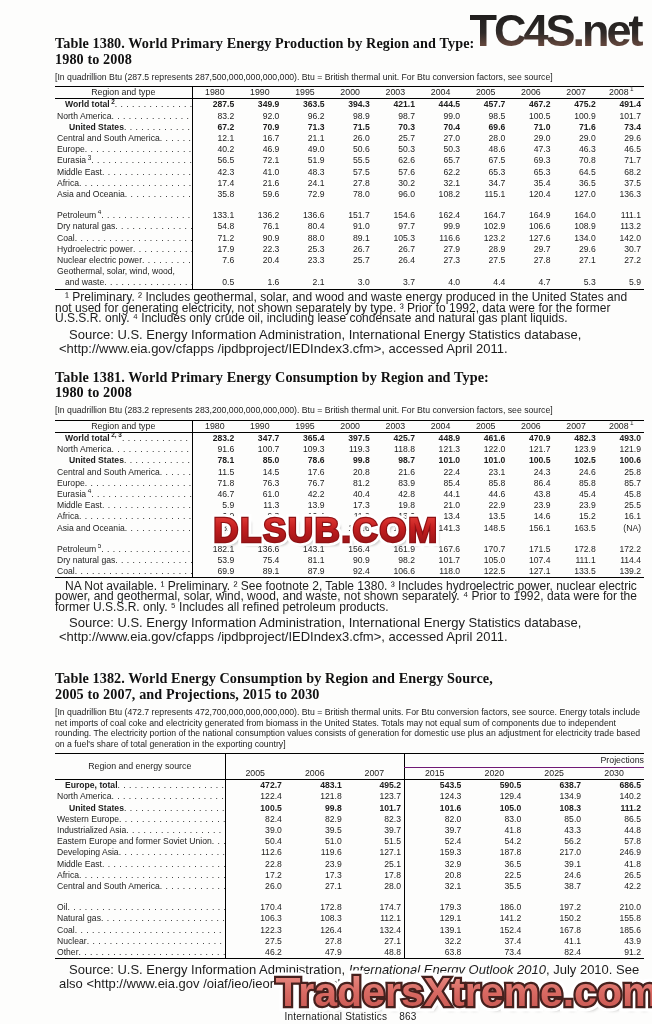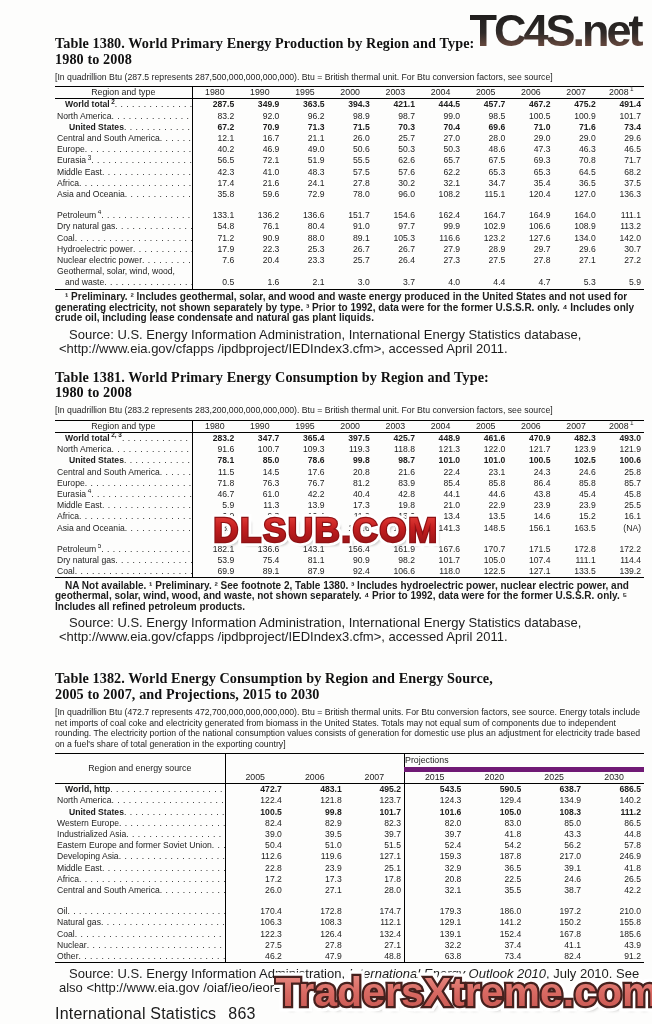--- a/index.html
+++ b/index.html
@@ -25,37 +25,37 @@
     border-top:1.6px solid #000;border-bottom:1.6px solid #000;
     margin-top:4px;
   }
   col.c-stub{width:137px;}
   table.wide col.c-stub{width:170px;}
   th,td{padding:0;font-weight:normal;font-size:8.6px;line-height:11.2px;vertical-align:bottom;}
   thead th{border-bottom:1px solid #000;font-size:8.8px;}
   th.stub-h{text-align:center;vertical-align:middle;border-right:1px solid #000;}
   th.yr{text-align:center;}
   th.gap{border-bottom:none;}
-  th.proj{border-bottom:5px solid #701a75;border-left:1px solid #000;text-align:left;line-height:12.5px;}
+  th.proj{border-bottom:1px solid #701a75;border-left:1px solid #000;text-align:right;line-height:12.5px;}
   td.stub{border-right:1px solid #000;overflow:hidden;}
   .lbl{display:flex;align-items:baseline;padding-left:2px;}
   .lbl .t{white-space:nowrap;}
   .lbl .dots{flex:1 1 auto;overflow:hidden;white-space:nowrap;font-weight:normal;letter-spacing:.5px;}
   td.num{text-align:right;padding-right:3px;}
   .b{font-weight:bold;}
   .ind .lbl{padding-left:10px;}
   .ind2 .lbl{padding-left:14px;}
   tr.sp td{height:10px;}
   td.vr,th.vr{border-left:1px solid #000;}
   sup{font-size:6.4px;line-height:0;margin-left:1.5px;}
 
-  .fn{font-size:10px;line-height:10.5px;margin:2.5px 0 0 0;text-indent:10px;font-weight:bold;}
+  .fn{font-size:12px;line-height:10.5px;margin:2.5px 0 0 0;text-indent:10px;}
   .src{font-size:13px;line-height:14px;margin:4px;text-indent:10px;}
 
-  .footer-right{margin-top:10px;text-align:left;font-size:16px;color:#1a1a1a;letter-spacing:.2px;}
+  .footer-right{margin-top:20px;text-align:center;font-size:10px;color:#1a1a1a;letter-spacing:.2px;}
   .footer-right .pgnum{margin-left:12px;}
   .credit{margin-top:5px;font-size:9.6px;color:#1a1a1a;}
 
   .wm{position:absolute;pointer-events:none;}
   #wm-top{top:2px;left:449px;}
   #wm-mid{top:506px;left:176px;}
   #wm-bot{top:961px;left:274px;}
   svg text{font-family:"Liberation Sans",sans-serif;font-weight:bold;}
 </style>
 </head>
@@ -674,21 +674,21 @@
           <th class="yr vr">2015</th>
           <th class="yr">2020</th>
           <th class="yr">2025</th>
           <th class="yr">2030</th>
         </tr>
       </thead>
       <tbody>
         <tr class=" ind">
           <td class="stub">
             <div class="lbl">
-              <span class="t b">World, http</span>
+              <span class="t b">Europe, total</span>
               <span class="dots"> . . . . . . . . . . . . . . . . . . . . . . . . . . . . . . . . . . . . . . . . . . . .</span>
             </div>
           </td>
           <td class="num b">472.7</td>
           <td class="num b">483.1</td>
           <td class="num b">495.2</td>
           <td class="num b vr">543.5</td>
           <td class="num b">590.5</td>
           <td class="num b">638.7</td>
           <td class="num b">686.5</td>

